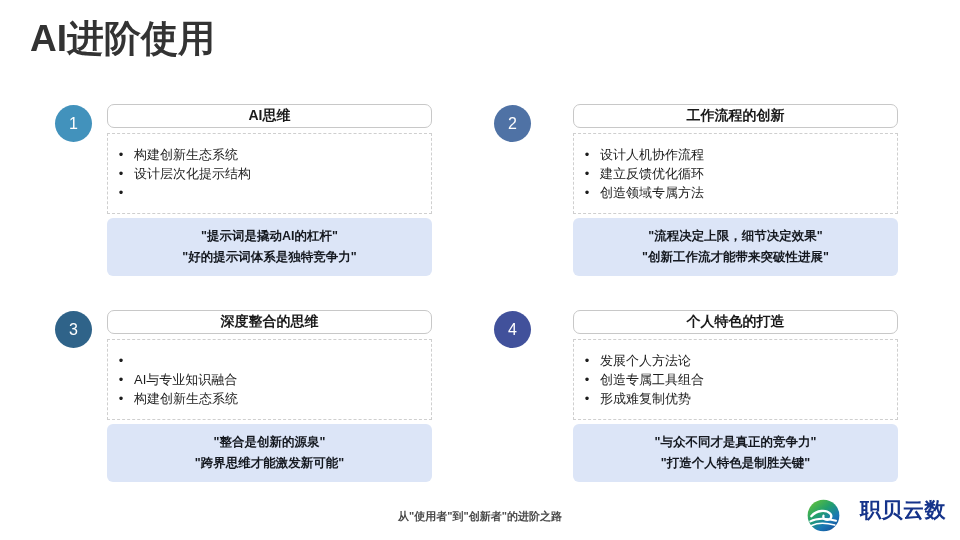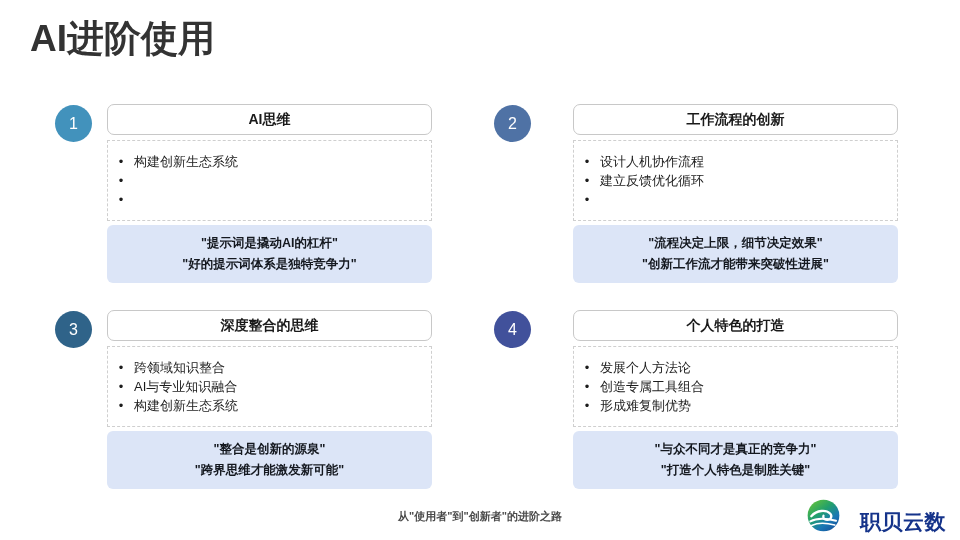--- a/index.html
+++ b/index.html
@@ -61,21 +61,21 @@
   }
   .badge.col-left  { left: 55px; }
   .badge.col-right { left: 494px; }
   .badge.row-top    { top: 105px; }
   .badge.row-bottom { top: 311px; }
 
   
   .card-header {
     box-sizing: border-box;
     width: 100%;
-    height: 31px;
+    height: 24px;
     border: 1px solid #c8c8c8;
     border-radius: 7px;
     background: #ffffff;
     display: flex;
     align-items: center;
     justify-content: center;
     font-size: 14px;
     font-weight: bold;
     color: #1a1a1a;
   }
@@ -139,21 +139,21 @@
     font-size: 11px;
     font-weight: bold;
     color: #4a4a4a;
   }
 
   #brand-logo {
     position: absolute;
     right: 14px;
     top: 499px;
     display: flex;
-    align-items: flex-end;
+    align-items: flex-start;
     gap: 20px;
   }
   #brand-mark {
     width: 33px;
     height: 33px;
     flex: 0 0 33px;
   }
   #brand-name {
     font-size: 21px;
     font-weight: bold;
@@ -175,20 +175,21 @@
 
   <div class="card col-left row-top">
     <div class="card-header">AI思维</div>
     <div class="card-body">
       <div class="bullet-row">
         <span class="bullet-dot">•</span>
         <span class="bullet-text">构建创新生态系统</span>
       </div>
       <div class="bullet-row">
         <span class="bullet-dot">•</span>
+        <span class="bullet-text">设计层次化提示结构</span>
       </div>
       <div class="bullet-row">
         <span class="bullet-dot">•</span>
       </div>
     </div>
     <div class="card-quote">
       <div class="quote-line">"提示词是撬动AI的杠杆"</div>
       <div class="quote-line">"好的提示词体系是独特竞争力"</div>
     </div>
   </div>
@@ -203,38 +204,38 @@
       <div class="bullet-row">
         <span class="bullet-dot">•</span>
         <span class="bullet-text">设计人机协作流程</span>
       </div>
       <div class="bullet-row">
         <span class="bullet-dot">•</span>
         <span class="bullet-text">建立反馈优化循环</span>
       </div>
       <div class="bullet-row">
         <span class="bullet-dot">•</span>
+        <span class="bullet-text"> 创造领域专属方法</span>
       </div>
     </div>
     <div class="card-quote">
       <div class="quote-line">"流程决定上限，细节决定效果"</div>
       <div class="quote-line">"创新工作流才能带来突破性进展"</div>
     </div>
   </div>
 
   <div class="badge col-left row-bottom" style="background: rgb(47, 99, 137);">
     <span>3</span>
   </div>
 
   <div class="card col-left row-bottom">
     <div class="card-header">深度整合的思维</div>
     <div class="card-body">
       <div class="bullet-row">
         <span class="bullet-dot">•</span>
-        <span class="bullet-text">跨领域知识整合</span>
       </div>
       <div class="bullet-row">
         <span class="bullet-dot">•</span>
         <span class="bullet-text">AI与专业知识融合</span>
       </div>
       <div class="bullet-row">
         <span class="bullet-dot">•</span>
         <span class="bullet-text">构建创新生态系统</span>
       </div>
     </div>

